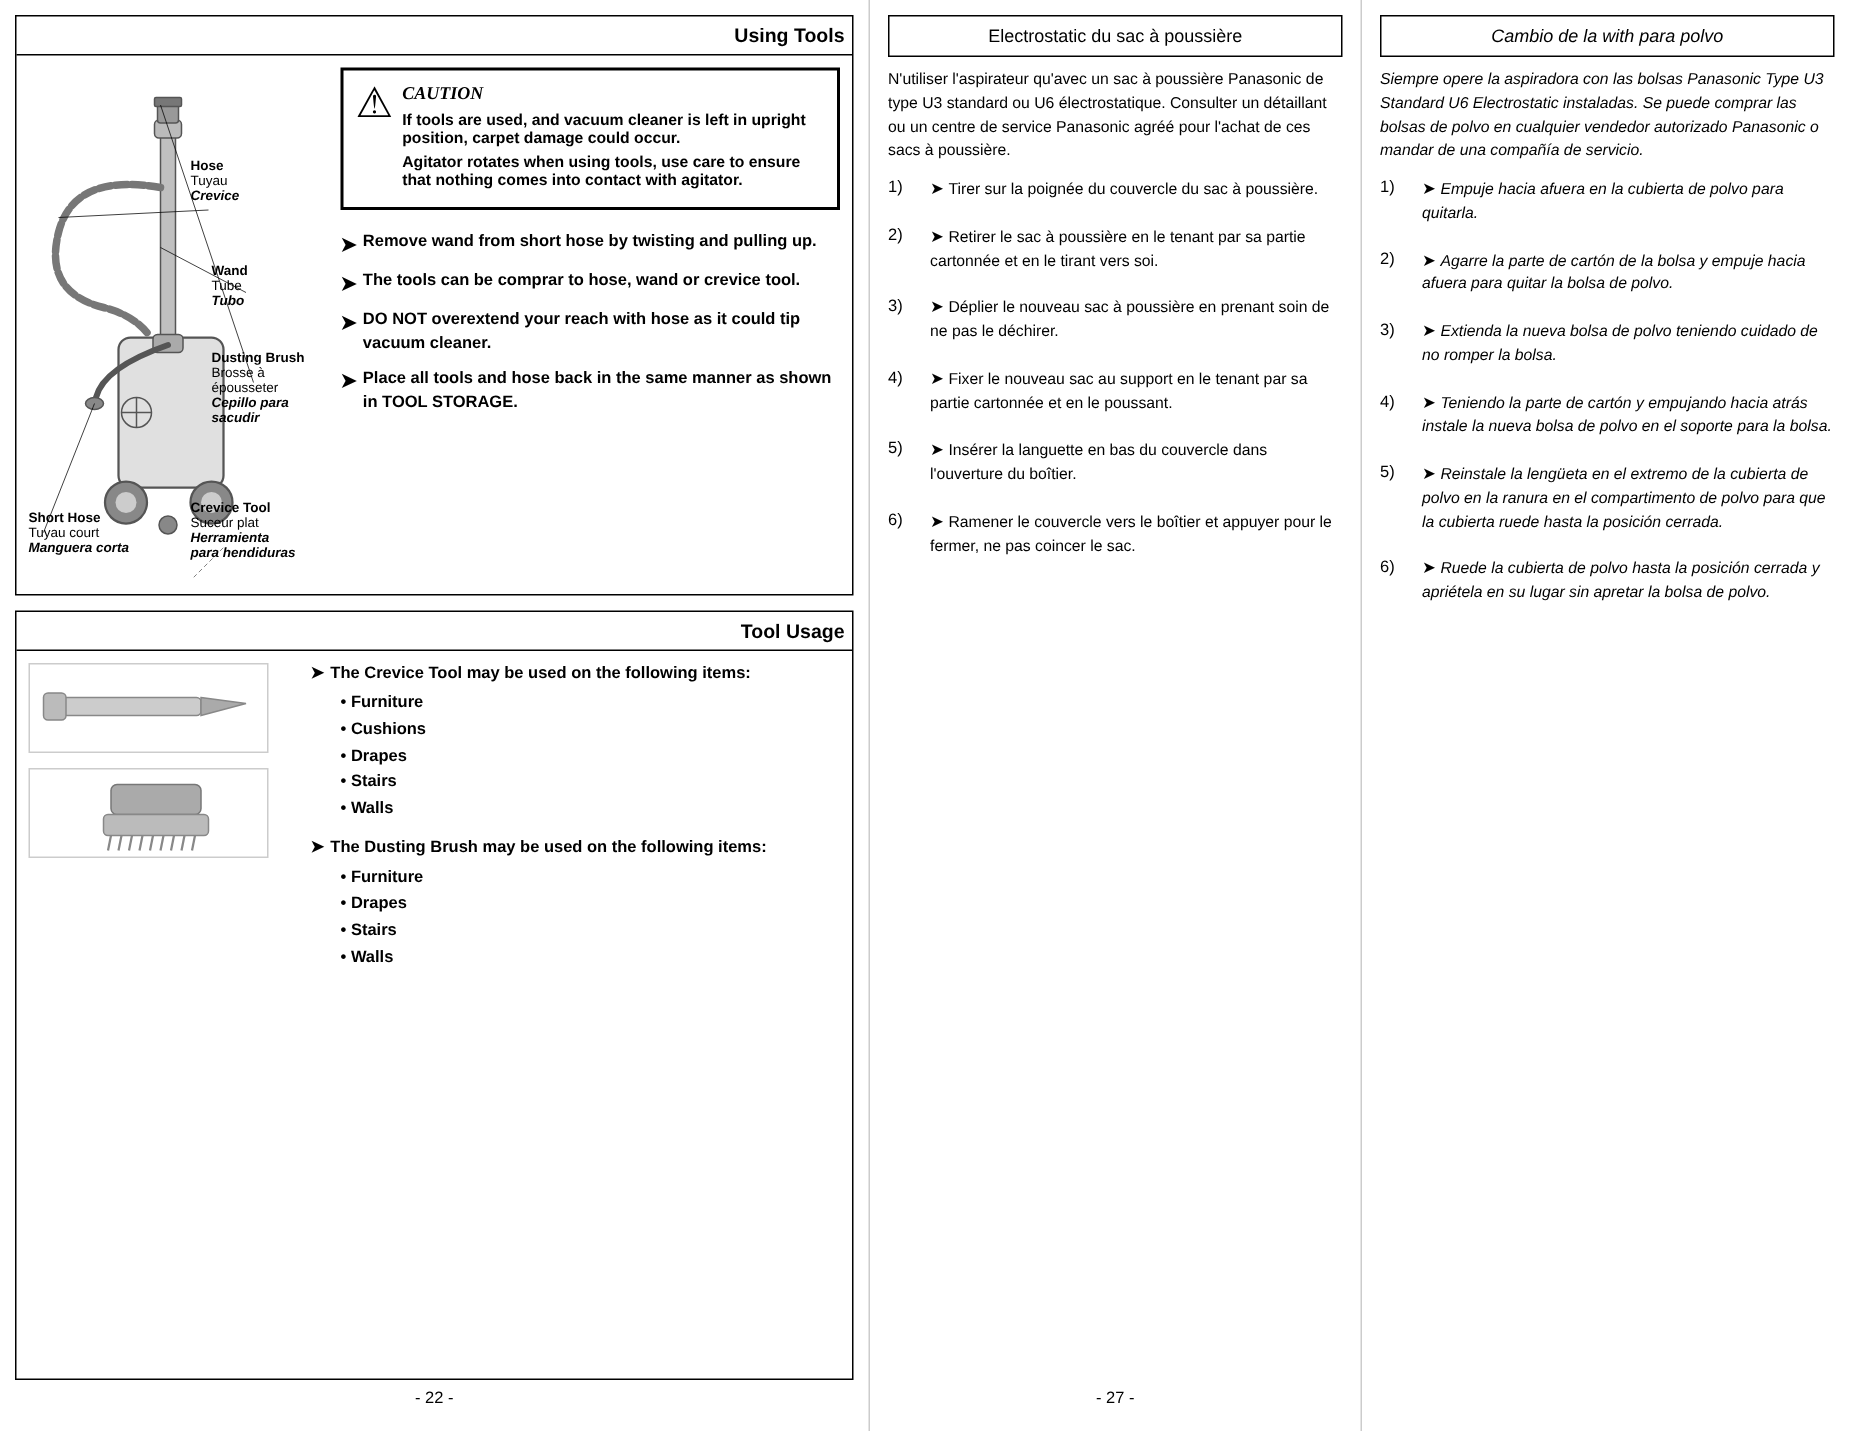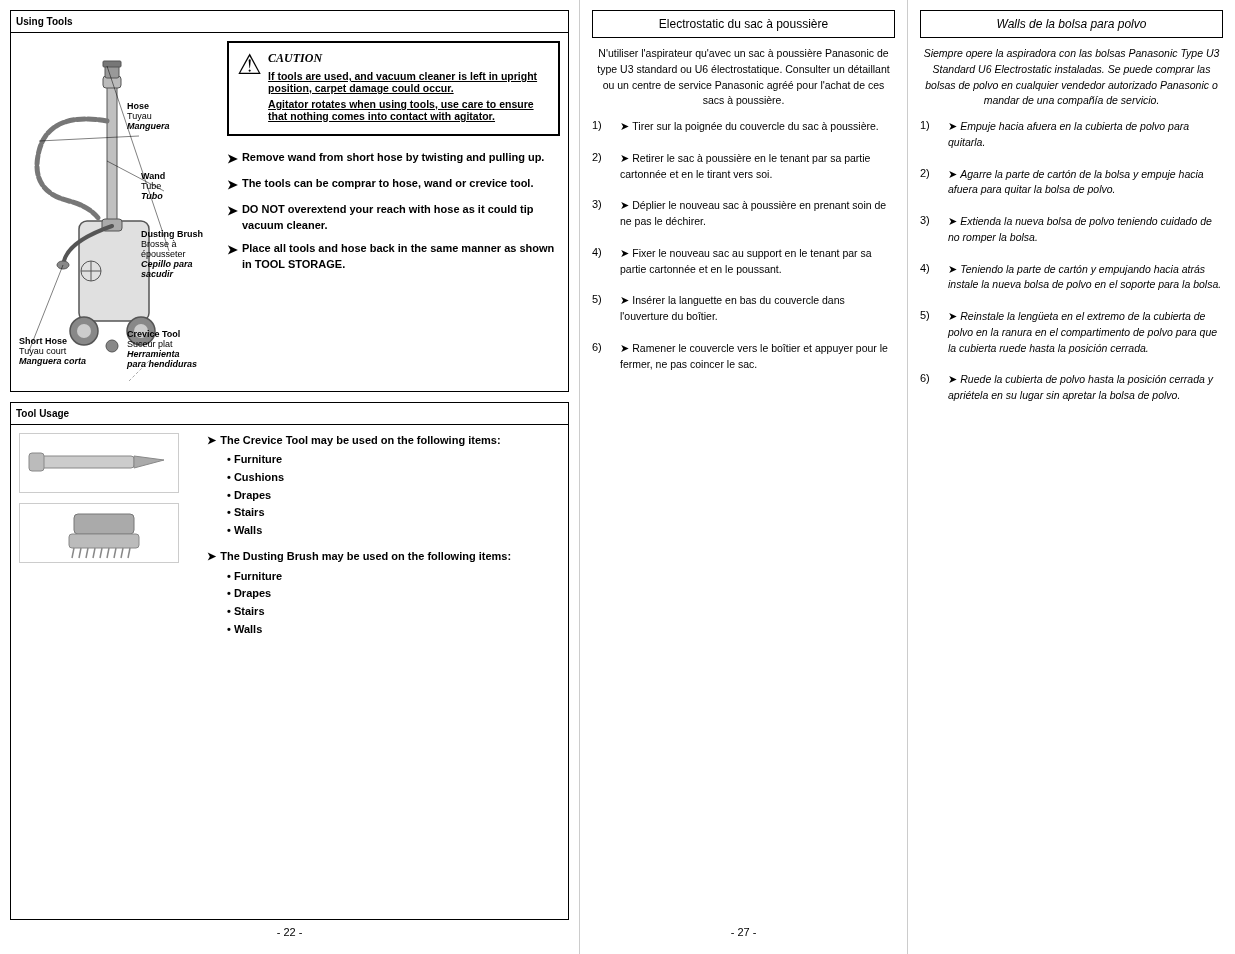--- a/index.html
+++ b/index.html
@@ -34,23 +34,23 @@
       flex: 1;
       padding: 10px 12px;
     }
 
     
     .section-box {
       border: 1px solid #000;
       margin-bottom: 10px;
     }
     .section-title {
-      text-align: left;
+      text-align: right;
       font-weight: bold;
-      font-size: 10px;
+      font-size: 13px;
       padding: 5px;
       border-bottom: 1px solid #000;
     }
     .section-content {
       display: flex;
       flex-direction: row;
       padding: 8px;
       gap: 8px;
     }
     .vacuum-diagram {
@@ -88,21 +88,20 @@
       font-size: 12px;
       margin-bottom: 4px;
       font-family: 'Times New Roman', serif;
     }
     .caution-text {
       font-size: 10.5px;
       font-weight: bold;
     }
     .caution-text p {
       margin-bottom: 4px;
-      text-decoration: underline;
     }
     .instruction-list {
       list-style: none;
       padding: 0;
     }
     .instruction-list li {
       display: flex;
       gap: 4px;
       margin-bottom: 8px;
       font-weight: bold;
@@ -186,21 +185,20 @@
       text-align: center;
       padding: 6px;
       font-size: 12px;
       font-style: italic;
       margin-bottom: 8px;
     }
     .intro-text {
       font-size: 10.5px;
       line-height: 1.5;
       margin-bottom: 10px;
-      text-align: center;
     }
     .step-row {
       display: flex;
       flex-direction: row;
       gap: 8px;
       margin-bottom: 16px;
     }
     .step-num {
       font-size: 11px;
       font-weight: normal;
@@ -285,21 +283,21 @@
           <line x1="88" y1="120" x2="145" y2="150" stroke="#000" stroke-width="0.5"></line>
 
           <line x1="88" y1="25" x2="150" y2="210" stroke="#000" stroke-width="0.5"></line>
 
           <line x1="44" y1="224" x2="10" y2="310" stroke="#000" stroke-width="0.5"></line>
         </svg>
         
         <div style="position:absolute;top:60px;left:108px;font-size:9px;font-weight:bold;">
           <span>Hose</span><br>
           <span style="font-weight:normal;">Tuyau</span><br>
-          <em>Manguera</em>
+          <em>Crevice</em>
         </div>
         <div style="position:absolute;top:130px;left:122px;font-size:9px;font-weight:bold;">
           <span>Wand</span><br>
           <span style="font-weight:normal;">Tube</span><br>
           <em>Tubo</em>
         </div>
         <div style="position:absolute;top:188px;left:122px;font-size:9px;font-weight:bold;">
           <span>Dusting Brush</span><br>
           <span style="font-weight:normal;margin-top:40px;">Brosse à épousseter</span><br>
           <em>Cepillo para sacudir</em>
@@ -466,21 +464,21 @@
           </div>
         </div>
       </div>
 
       <div class="page-num-bottom">- 27 -</div>
     </div>
   </div>
 
   <div class="right-right">
     <div class="right-right-inner">
-      <div class="cambio-title">Walls de la bolsa para polvo</div>
+      <div class="cambio-title">Cambio de la with para polvo</div>
       <p class="intro-text" style="font-style:italic;">Siempre opere la aspiradora con las bolsas Panasonic Type U3 Standard U6 Electrostatic instaladas. Se puede comprar las bolsas de polvo en cualquier vendedor autorizado Panasonic o mandar de una compañía de servicio.</p>
 
       <div class="steps-container">
         <div class="step-row">
           <span class="step-num">1)</span>
           <div>
             <span>➤ </span>
             <span class="step-text-italic">Empuje hacia afuera en la cubierta de polvo para quitarla.</span>
           </div>
         </div>

